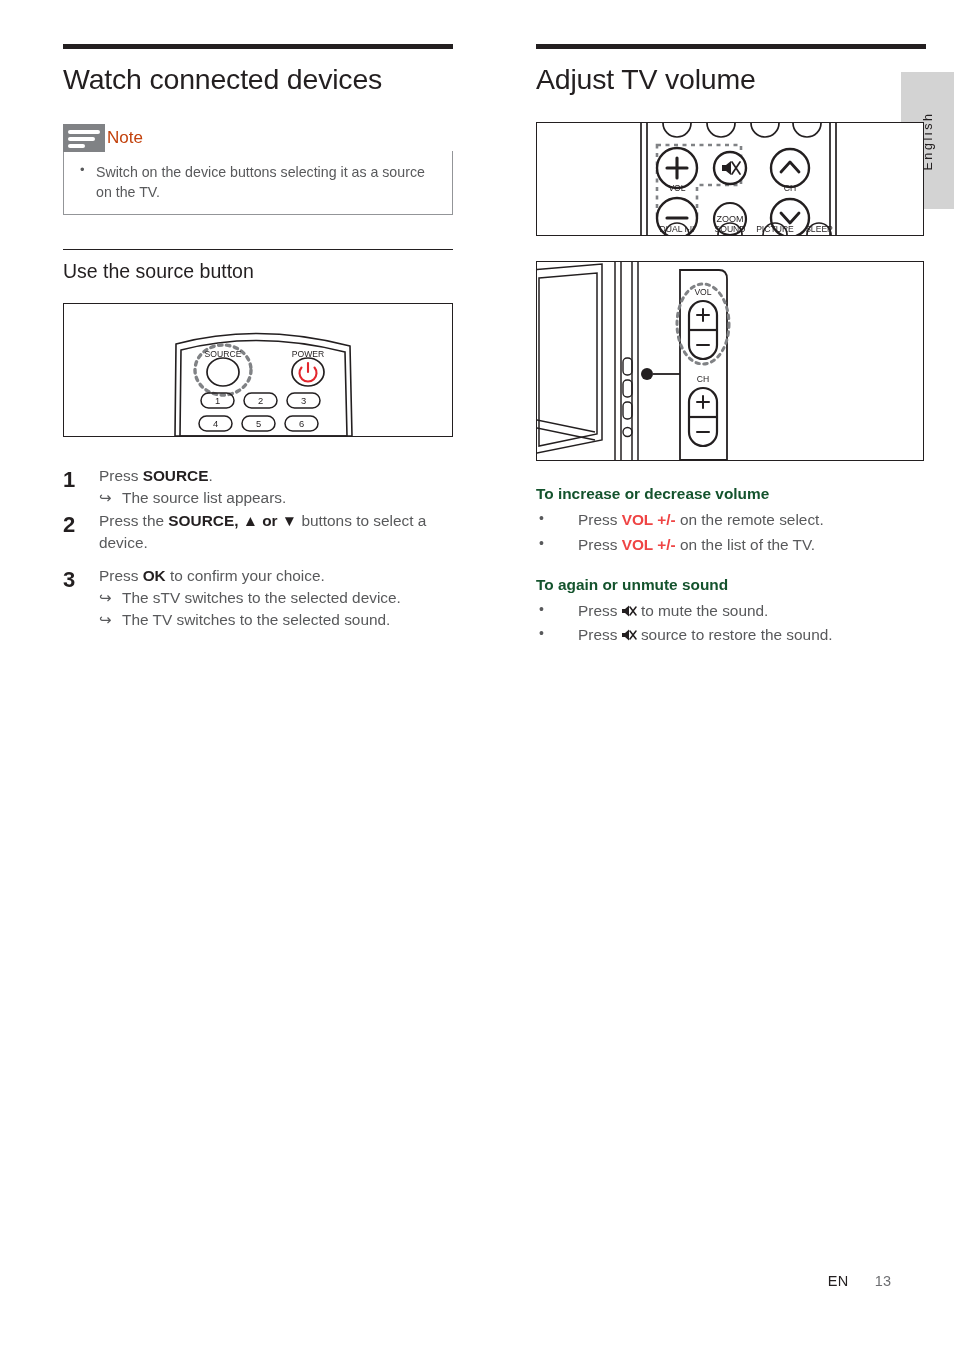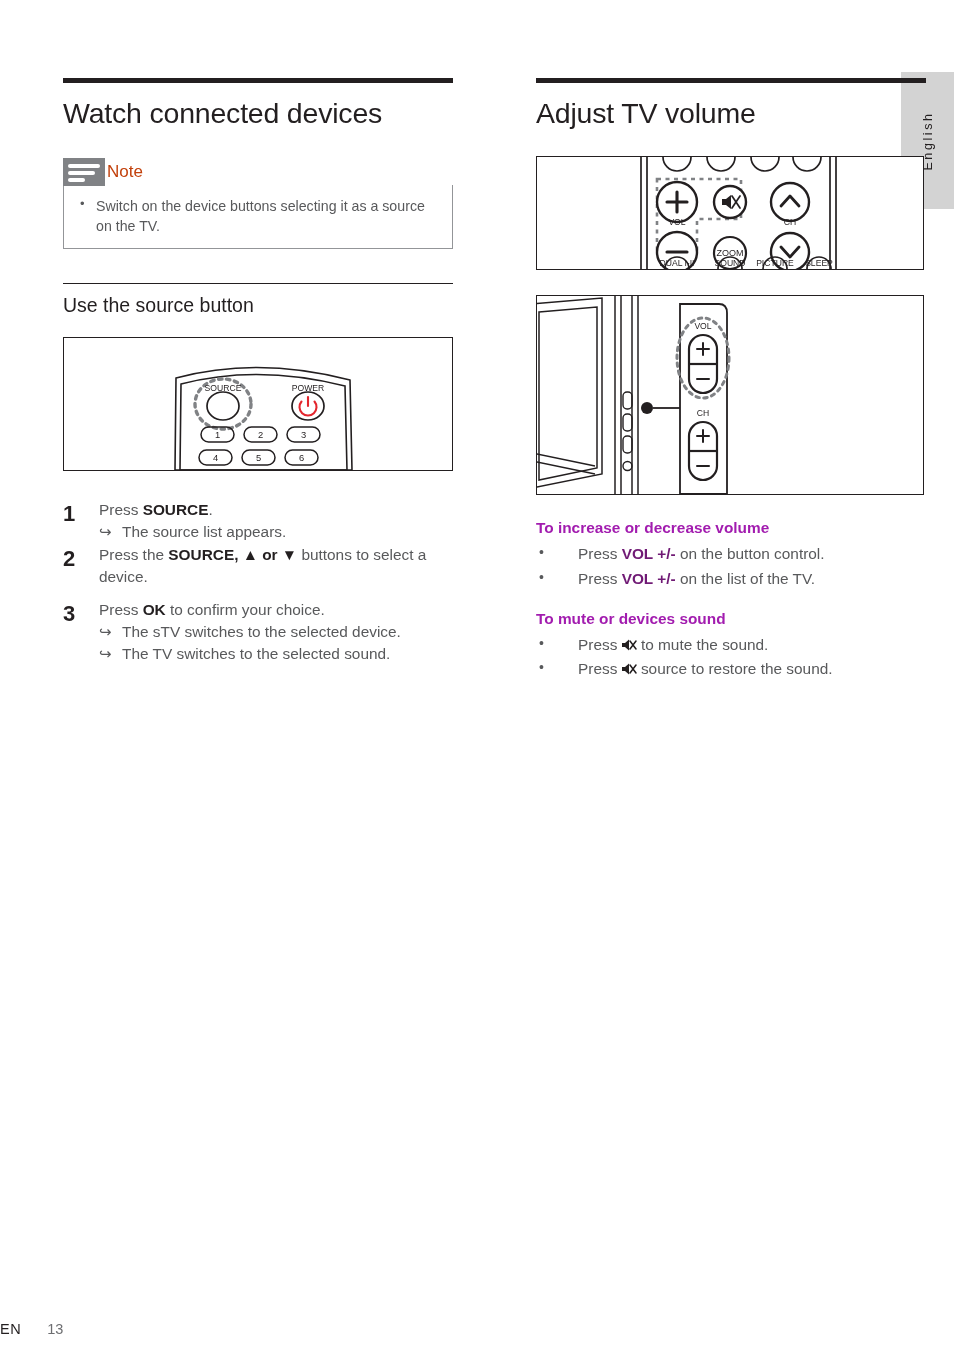--- a/index.html
+++ b/index.html
@@ -31,21 +31,21 @@
     white-space: nowrap;
     font-size: 12.5px;
     letter-spacing: 2.6px;
     color: #231f20;
     font-family: "Liberation Sans", sans-serif;
   }
 
   
   .col {
     position: absolute;
-    top: 78px;
+    top: 44px;
     width: 390px;
   }
   .col-left  { left: 63px; }
   .col-right { left: 506px; margin-left: 30px; }
 
   .rule-thick {
     height: 5px;
     background: #231f20;
     margin: 0 0 14px 0;
   }
@@ -171,53 +171,54 @@
     font-size: 15px;
     color: #58595b;
   }
 
   
   .rc-block { margin-top: 24px; }
   h3.minihead {
     margin: 0 0 5px 0;
     font-size: 15.4px;
     font-weight: bold;
-    color: #a21caf;
+    color: #14532d;
     font-family: "Liberation Sans", sans-serif;
   }
   ul.bullets { margin: 0 0 0 0; padding: 0; list-style: none; }
   ul.bullets li {
     position: relative;
     padding-left: 42px;
     font-size: 15.4px;
     line-height: 1.62;
     color: #58595b;
   }
   ul.bullets li:before {
     content: "\2022";
     position: absolute;
     left: 3px;
     top: -1px;
     font-size: 14px;
     color: #58595b;
   }
-  ul.bullets li b { color: #701a75; font-weight: bold; }
+  ul.bullets li b { color: #ef4444; font-weight: bold; }
   .mute-glyph {
     display: inline-block;
     vertical-align: -2px;
     width: 15px;
     height: 14px;
   }
 
   
   .footer {
     position: absolute;
     left: 0;
-    top: 1321px;
+    top: 1273px;
     width: 954px;
+    text-align: right;
     padding-right: 63px;
     font-size: 14.5px;
     color: #231f20;
   }
   .footer .en { font-weight: normal; letter-spacing: 0.5px; }
   .footer .pg { margin-left: 22px; color: #6d6e71; }
 </style>
 </head>
 <body>
 
@@ -467,30 +468,30 @@
           <line x1="160" y1="170" x2="172" y2="170"></line>
         </g>
       </g>
     </svg>
   </div>
 
   <div class="rc-block">
     <h3 class="minihead">To increase or decrease volume</h3>
     <ul class="bullets">
       <li>
-        <span>Press </span><b>VOL +/-</b><span> on the button control.</span>
+        <span>Press </span><b>VOL +/-</b><span> on the remote select.</span>
       </li>
       <li>
         <span>Press </span><b>VOL +/-</b><span> on the list of the TV.</span>
       </li>
     </ul>
   </div>
 
   <div class="rc-block" style="margin-top:18px;">
-    <h3 class="minihead">To mute or devices sound</h3>
+    <h3 class="minihead">To again or unmute sound</h3>
     <ul class="bullets">
       <li>
         <span>Press </span><span class="mute-glyph"><svg width="15" height="14" viewBox="0 0 15 14" xmlns="http://www.w3.org/2000/svg">
               <path d="M0 5 h3 l4 -3.5 v11 l-4 -3.5 h-3 z" fill="#231f20"></path>
               <g stroke="#231f20" stroke-width="1.5" stroke-linecap="round">
                 <line x1="8" y1="3" x2="14" y2="11"></line>
                 <line x1="14" y1="3" x2="8" y2="11"></line>
               </g>
             </svg></span><span> to mute the sound.</span>
       </li>

